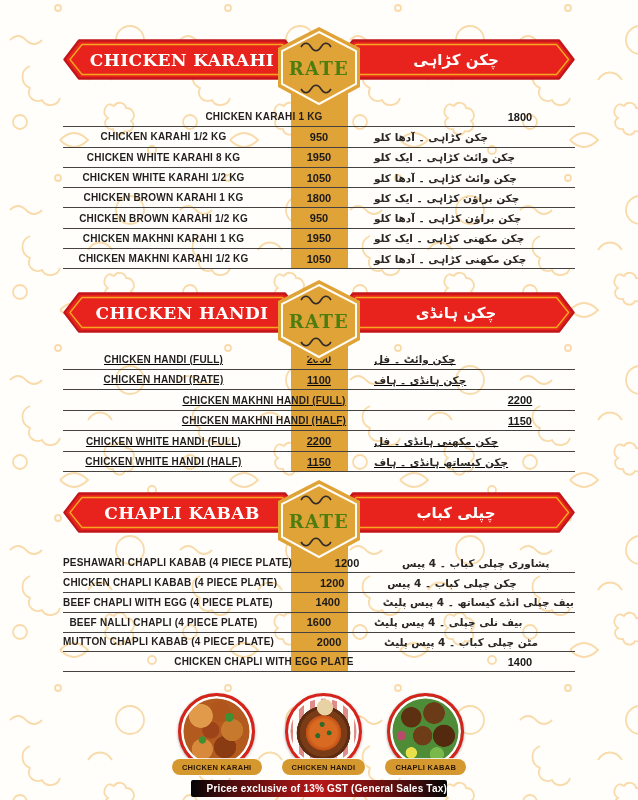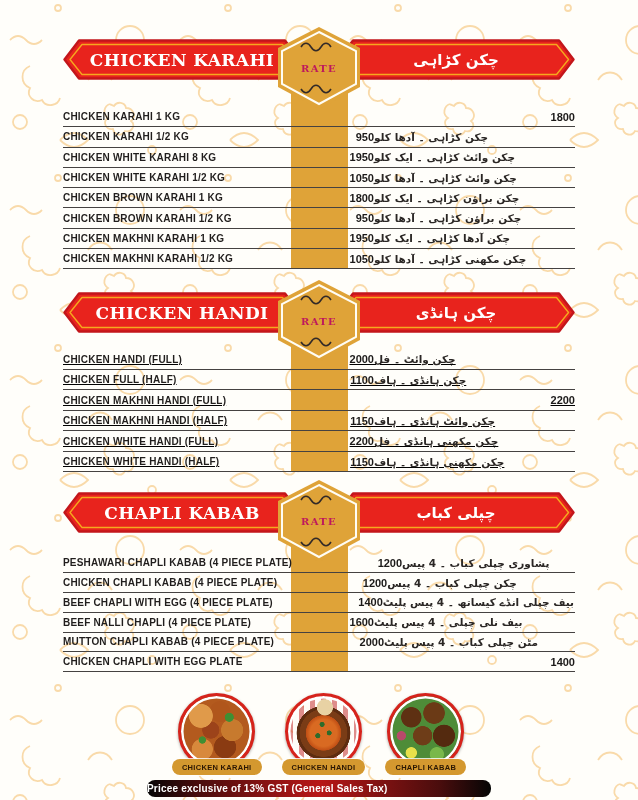--- a/index.html
+++ b/index.html
@@ -18,34 +18,34 @@
   .ribbon svg{position:absolute;inset:0;display:block;}
   .hspacer{flex:1;}
   .rlabel{position:absolute;inset:0;display:flex;align-items:center;justify-content:center;color:#fff;}
   .rlabel.en{font-family:"DejaVu Serif",serif;font-weight:700;font-size:17px;letter-spacing:.4px;}
   .rlabel.ur{font-family:"DejaVu Sans",sans-serif;font-weight:700;font-size:15px;}
 
   
   .badge{position:absolute;left:50%;top:-13px;transform:translateX(-50%);width:84px;height:84px;z-index:3;}
   .badge svg{position:absolute;inset:0;display:block;}
   .rate-text{position:absolute;inset:0;display:flex;align-items:center;justify-content:center;
-    font-family:"DejaVu Serif",serif;font-weight:700;font-size:10px;letter-spacing:1.3px;color:#be185d;padding-top:1px;}
+    font-family:"DejaVu Serif",serif;font-weight:700;font-size:18px;letter-spacing:1.3px;color:#4d7c0f;padding-top:1px;}
 
   
   .rows{position:relative;}
   .s1 .rows{margin-top:27px;}
   .s2 .rows{margin-top:16px;}
   .s3 .rows{margin-top:20px;}
   .band{position:absolute;top:-42px;bottom:0;left:50%;width:57px;margin-left:-28.5px;background:#dfa338;z-index:0;}
   .row{position:relative;z-index:1;display:flex;align-items:center;border-bottom:1.2px solid #454241;}
   .s1 .row{height:19.3px;}
   .s2 .row{height:19.5px;text-decoration:underline;}
   .s3 .row{height:18.8px;}
-  .c-name{flex:1;font-weight:700;font-size:10px;letter-spacing:.2px;color:#211e1d;white-space:nowrap;}
-  .c-price{width:110px;text-align:right;font-weight:700;font-size:11px;color:#1c1a19;}
+  .c-name{flex:1;font-weight:700;font-size:10px;letter-spacing:.2px;color:#211e1d;white-space:nowrap;text-align:center;}
+  .c-price{width:110px;text-align:center;font-weight:700;font-size:11px;color:#1c1a19;}
   .c-urdu{flex:1;direction:rtl;text-align:left;font-family:"DejaVu Sans",sans-serif;font-weight:700;font-size:10.5px;color:#2a2624;white-space:nowrap;}
 
   
   .gallery{display:flex;justify-content:center;gap:20px;margin-top:21px;height:83px;}
   .g-item{display:flex;flex-direction:column;align-items:center;}
   .photo{width:71px;height:71px;border-radius:50%;border:3px solid #d6231c;box-shadow:inset 0 0 0 2.5px #fff, 0 1px 3px rgba(0,0,0,.35);}
   .photo.pk{background:
     radial-gradient(circle at 68% 30%, #3f8f33 0 6%, transparent 7%),
     radial-gradient(circle at 30% 62%, #3f8f33 0 5%, transparent 6%),
     radial-gradient(circle at 28% 28%, #e09a4a 0 16%, transparent 17%),
@@ -68,21 +68,21 @@
     radial-gradient(circle at 76% 56%, #542a0f 0 16%, transparent 17%),
     radial-gradient(circle at 46% 56%, #6e3d18 0 17%, transparent 18%),
     radial-gradient(circle at 30% 80%, #e8e04a 0 7%, transparent 8%),
     radial-gradient(circle at 16% 56%, #b84a6a 0 6%, transparent 7%),
     radial-gradient(circle at 66% 82%, #79b84a 0 9%, transparent 10%),
     #4e8c38;}
   .pill{position:relative;margin-top:-11px;background:#d4982f;border-radius:8px;padding:3.5px 10px;
     font-weight:700;font-size:7.5px;letter-spacing:.3px;color:#2b1703;white-space:nowrap;box-shadow:0 0 0 1px rgba(255,255,255,.8);}
 
   
-  .gst-bar{width:344px;height:17px;margin:4px auto 0;border-radius:8px;display:flex;align-items:center;justify-content:flex-start;
+  .gst-bar{width:256px;height:17px;margin:4px auto 0;border-radius:2px;display:flex;align-items:center;justify-content:flex-end;
     background:linear-gradient(90deg,#050505 0%,#4a0d0d 15%,#b81717 50%,#4a0d0d 85%,#050505 100%);}
   .gst-bar span{font-weight:700;font-size:10px;color:#fff;letter-spacing:.2px;}
 </style>
 </head>
 <body>
 
 <div class="page">
 
   <svg class="bg" width="638" height="800" aria-hidden="true">
     <defs>
@@ -160,21 +160,21 @@
           <span class="c-urdu" dir="rtl">چکن براؤن کڑاہی ۔ ایک کلو</span>
         </div>
         <div class="row">
           <span class="c-name">CHICKEN BROWN KARAHI 1/2 KG</span>
           <span class="c-price">950</span>
           <span class="c-urdu" dir="rtl">چکن براؤن کڑاہی ۔ آدھا کلو</span>
         </div>
         <div class="row">
           <span class="c-name">CHICKEN MAKHNI KARAHI 1 KG</span>
           <span class="c-price">1950</span>
-          <span class="c-urdu" dir="rtl">چکن آدھا کڑاہی ۔ ایک کلو</span>
+          <span class="c-urdu" dir="rtl">چکن مکھنی کڑاہی ۔ ایک کلو</span>
         </div>
         <div class="row">
           <span class="c-name">CHICKEN MAKHNI KARAHI 1/2 KG</span>
           <span class="c-price">1050</span>
           <span class="c-urdu" dir="rtl">چکن مکھنی کڑاہی ۔ آدھا کلو</span>
         </div>
       </div>
     </section>
 
     <section class="menu-section s2">
@@ -205,42 +205,41 @@
         </div>
       </div>
       <div class="rows">
         <div class="band"></div>
         <div class="row">
           <span class="c-name">CHICKEN HANDI (FULL)</span>
           <span class="c-price">2000</span>
           <span class="c-urdu" dir="rtl">چکن وائٹ ۔ فل</span>
         </div>
         <div class="row">
-          <span class="c-name">CHICKEN FULL (HALF)</span>
+          <span class="c-name">CHICKEN HANDI (RATE)</span>
           <span class="c-price">1100</span>
           <span class="c-urdu" dir="rtl">چکن ہانڈی ۔ ہاف</span>
         </div>
         <div class="row">
           <span class="c-name">CHICKEN MAKHNI HANDI (FULL)</span>
           <span class="c-price">2200</span>
         </div>
         <div class="row">
           <span class="c-name">CHICKEN MAKHNI HANDI (HALF)</span>
           <span class="c-price">1150</span>
-          <span class="c-urdu" dir="rtl">چکن وائٹ ہانڈی ۔ ہاف</span>
         </div>
         <div class="row">
           <span class="c-name">CHICKEN WHITE HANDI (FULL)</span>
           <span class="c-price">2200</span>
           <span class="c-urdu" dir="rtl">چکن مکھنی ہانڈی ۔ فل</span>
         </div>
         <div class="row">
           <span class="c-name">CHICKEN WHITE HANDI (HALF)</span>
           <span class="c-price">1150</span>
-          <span class="c-urdu" dir="rtl">چکن مکھنی ہانڈی ۔ ہاف</span>
+          <span class="c-urdu" dir="rtl">چکن کیساتھ ہانڈی ۔ ہاف</span>
         </div>
       </div>
     </section>
 
     <section class="menu-section s3">
       <div class="header">
         <div class="ribbon">
           <svg viewBox="0 0 238 41">
             <polygon points="16,1.5 222,1.5 236.5,20.5 222,39.5 16,39.5 1.5,20.5" fill="#e8231d" stroke="#c3161b" stroke-width="2.4" stroke-linejoin="round"></polygon>
             <polygon points="19,5.5 219.5,5.5 231.5,20.5 219.5,35.5 19,35.5 7,20.5" fill="none" stroke="#f5a81f" stroke-width="1.4" stroke-linejoin="round"></polygon>

